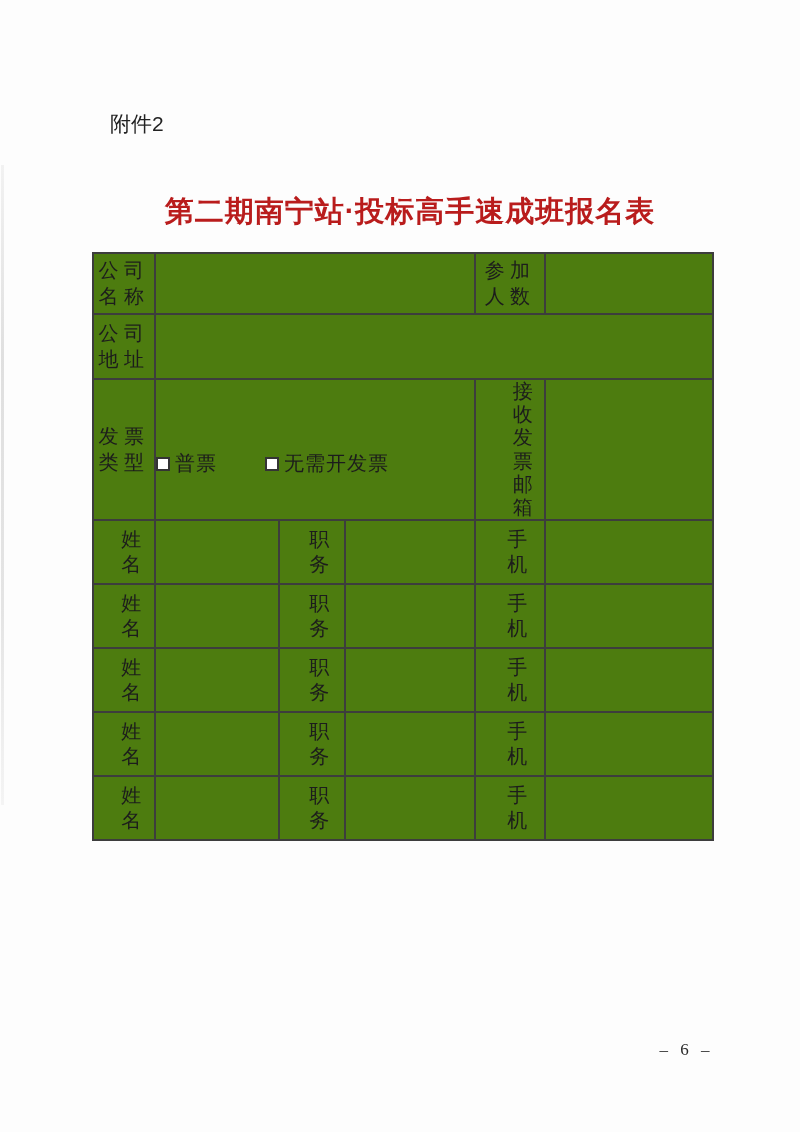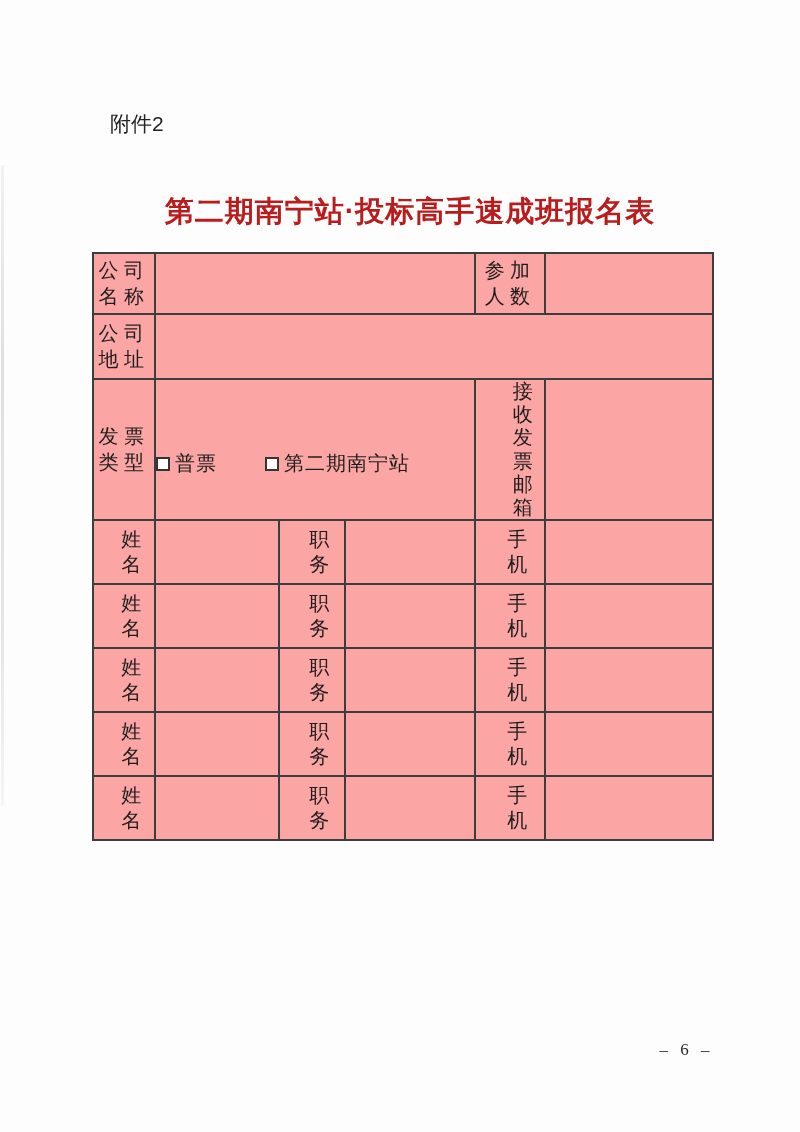--- a/index.html
+++ b/index.html
@@ -56,21 +56,21 @@
     top: 252px;
     width: 620px;
     border-collapse: collapse;
     table-layout: fixed;
     font-size: 20px;
   }
   table.form-table td {
     border: 2px solid #3d3d3d;
     vertical-align: middle;
     padding: 0;
-    background: #fca5a5;
+    background: #4d7c0f;
   }
   td.lbl {
     text-align: center;
     white-space: pre-line;
     line-height: 1.28;
     letter-spacing: 0.27em;
     color: #1c1c1c;
   }
   td.lbl.tight {
     line-height: 1.16;
@@ -151,21 +151,21 @@
 地址</td>
         <td class="val" colspan="5"></td>
       </tr>
 
 
       <tr class="r4">
         <td class="lbl">发票
 类型</td>
         <td class="opts" colspan="3">
           <span class="opt"><span class="cb"></span><span>普票</span></span>
-          <span class="opt"><span class="cb"></span><span>第二期南宁站</span></span>
+          <span class="opt"><span class="cb"></span><span>无需开发票</span></span>
         </td>
         <td class="lbl tight">接收
 发票
 邮箱</td>
         <td class="val"></td>
       </tr>
 
 
       <tr class="member">
         <td class="lbl">姓名</td>

